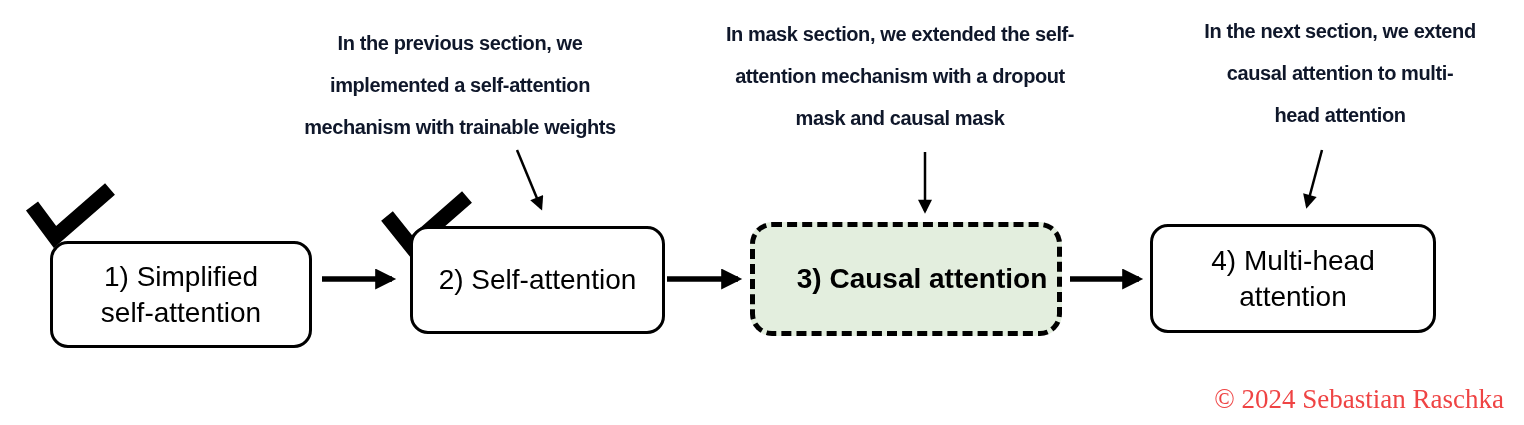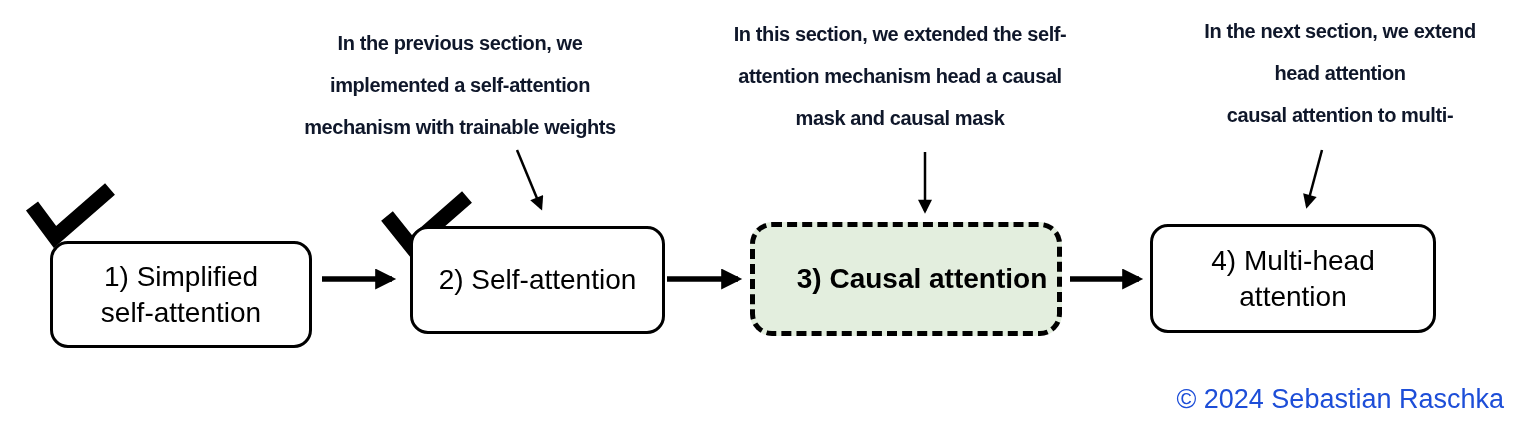--- a/index.html
+++ b/index.html
@@ -66,45 +66,46 @@
     padding-left: 32px;
   }
   #box-4 { left: 1150px; top: 224px; width: 286px; height: 109px; }
 
   
   #copyright {
     position: absolute;
     right: 20px;
     top: 384px;
     font-size: 27px;
-    color: #1d4ed8;
+    color: #ef4444;
     white-space: nowrap;
+    font-family: Liberation Serif, serif;
   }
 </style>
 </head>
 <body>
 
 <div id="canvas">
 
   <div class="annotation" id="annotation-1">
     <div class="ann-line">In the previous section, we</div>
     <div class="ann-line">implemented a self-attention</div>
     <div class="ann-line">mechanism with trainable weights</div>
   </div>
 
   <div class="annotation" id="annotation-2">
-    <div class="ann-line">In this section, we extended the self-</div>
-    <div class="ann-line">attention mechanism head a causal</div>
+    <div class="ann-line">In mask section, we extended the self-</div>
+    <div class="ann-line">attention mechanism with a dropout</div>
     <div class="ann-line">mask and causal mask</div>
   </div>
 
   <div class="annotation" id="annotation-3">
     <div class="ann-line">In the next section, we extend</div>
+    <div class="ann-line">causal attention to multi-</div>
     <div class="ann-line">head attention</div>
-    <div class="ann-line">causal attention to multi-</div>
   </div>
 
   <svg id="connector-layer" viewBox="0 0 1524 425" xmlns="http://www.w3.org/2000/svg">
     <defs>
       <marker id="arrow-big" viewBox="0 0 10 10" refX="8" refY="5" markerWidth="26" markerHeight="21" orient="auto" markerUnits="userSpaceOnUse">
         <path d="M0,0 L10,5 L0,10 Z" fill="#000000"></path>
       </marker>
       <marker id="arrow-small" viewBox="0 0 10 10" refX="8" refY="5" markerWidth="17" markerHeight="14" orient="auto" markerUnits="userSpaceOnUse">
         <path d="M0,0 L10,5 L0,10 Z" fill="#000000"></path>
       </marker>

